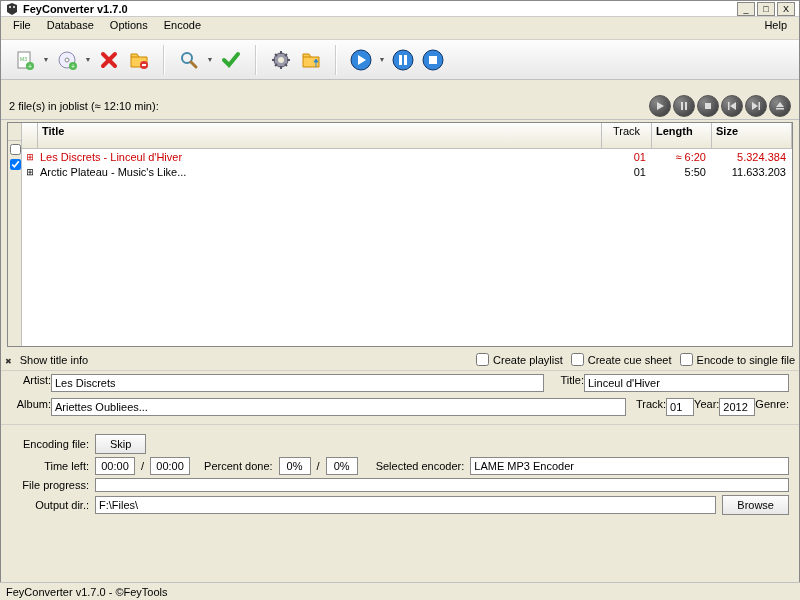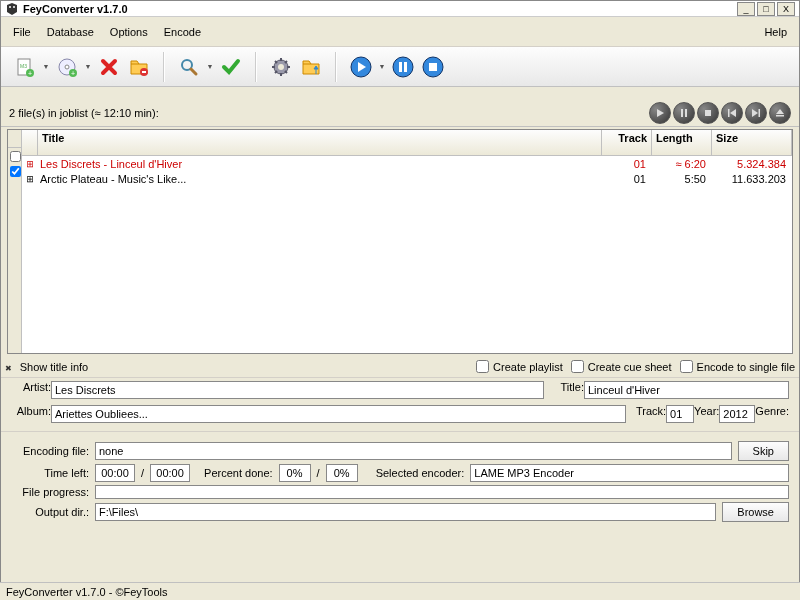--- a/index.html
+++ b/index.html
@@ -31,23 +31,22 @@
   width: 18px; height: 14px;
   border: 1px solid #888;
   background: #ece9d8;
   font-size: 9px;
   display: flex; align-items: center; justify-content: center;
   margin-left: 2px;
   cursor: pointer;
 }
 .menubar {
   background: #ece9d8;
-  height: 30px;
-  display: flex;
-  align-items: center;
+  height: 23px;
+  display: flex;
   padding: 0 4px;
   border-bottom: 1px solid #d4d0c8;
   position: relative;
 }
 .menubar .menu-item {
   padding: 2px 8px;
   cursor: pointer;
 }
 .menubar .help { margin-left: auto; }
 .toolbar {
@@ -113,21 +112,21 @@
   height: 26px;
   border-bottom: 1px solid #c0c0c0;
 }
 .th {
   border-right: 1px solid #c0c0c0;
   padding: 2px 4px;
   font-weight: normal;
 }
 .th-icon { width: 16px; }
 .th-title { flex: 1; font-weight: bold; }
-.th-track { width: 50px; text-align: right; font-weight: bold;}
+.th-track { width: 50px; text-align: center; font-weight: normal;}
 .th-length { width: 60px; text-align: left; font-weight: bold;}
 .th-size { width: 80px; text-align: left; font-weight: bold;}
 .trow {
   display: flex;
   height: 15px;
   align-items: center;
 }
 .trow.active { color: #c00; }
 .td-icon { width: 16px; text-align: center; font-size: 9px; }
 .td-title { flex: 1; padding-left: 2px; }
@@ -423,21 +422,20 @@
   <span>Year:</span>
   <input style="width: 36px;" value="2012">
   <span>Genre:</span>
 </div>
 
 <div class="row-sep"></div>
 
 <div class="enc-section">
   <div class="enc-row">
     <span class="elbl">Encoding file:</span>
-    <input class="enc-input" style="flex: 1 1 0%;" readonly="" value="none">
     <button class="btn">Skip</button>
   </div>
   <div class="enc-row">
     <span class="elbl">Time left:</span>
     <input class="enc-input" style="width: 40px; text-align: center;" readonly="" value="00:00">
     <span>/</span>
     <input class="enc-input" style="width: 40px; text-align: center;" readonly="" value="00:00">
     <span style="margin-left:8px">Percent done:</span>
     <input class="enc-input" style="width: 32px; text-align: center;" readonly="" value="0%">
     <span>/</span>

